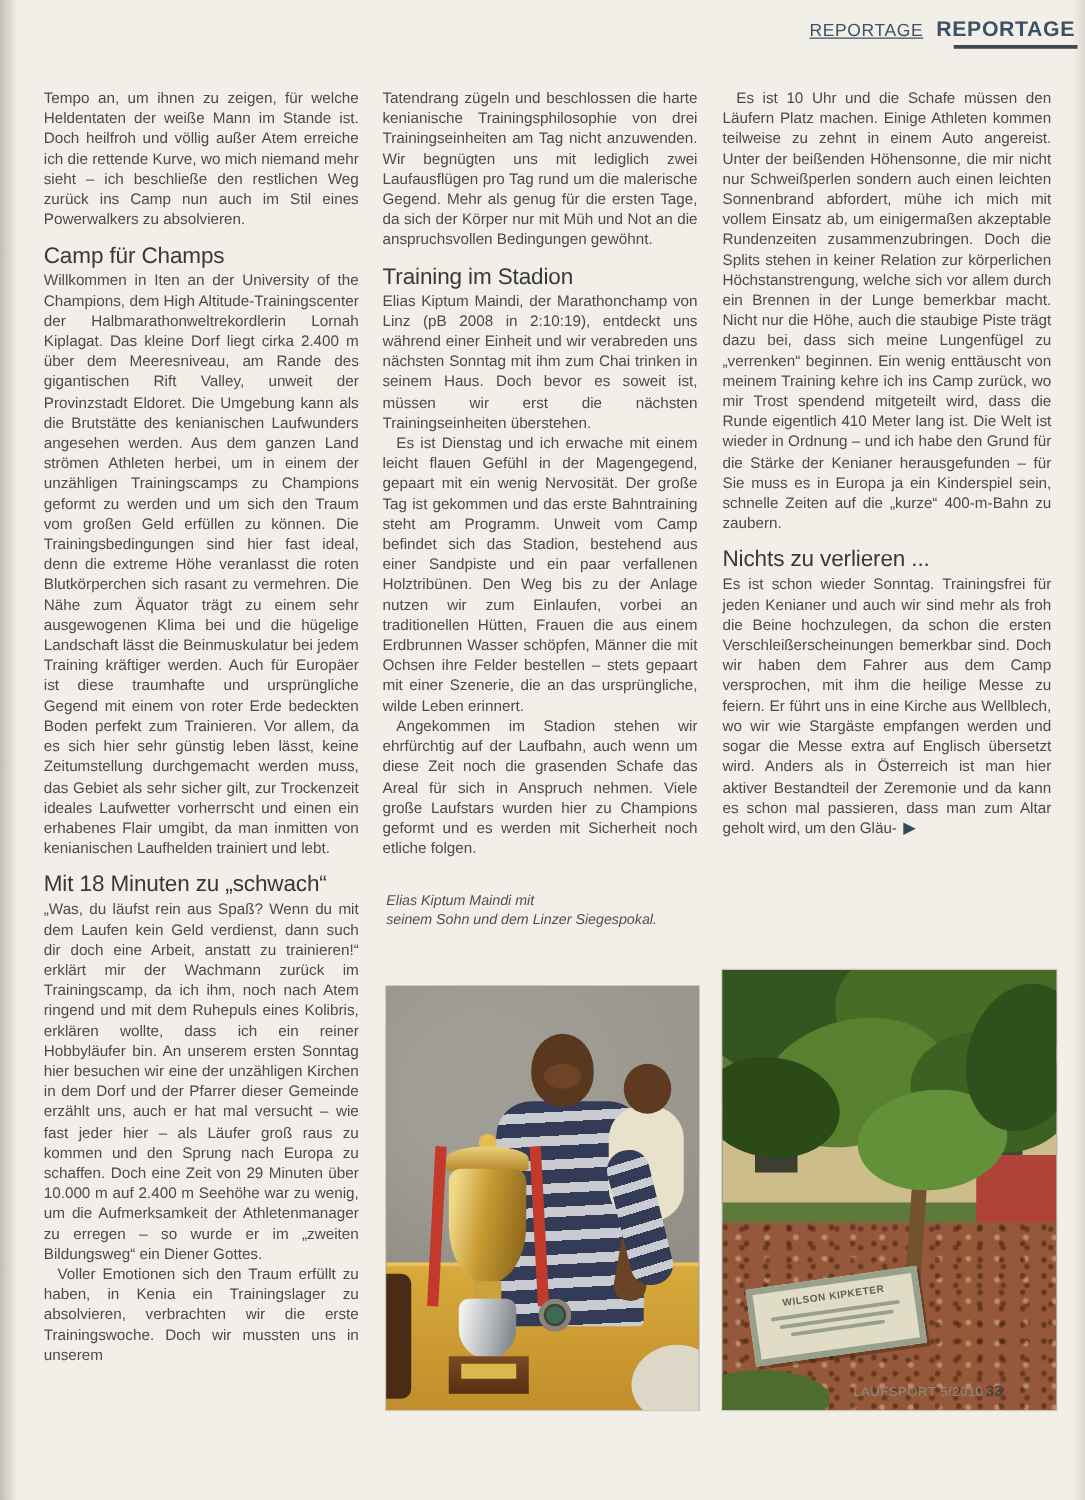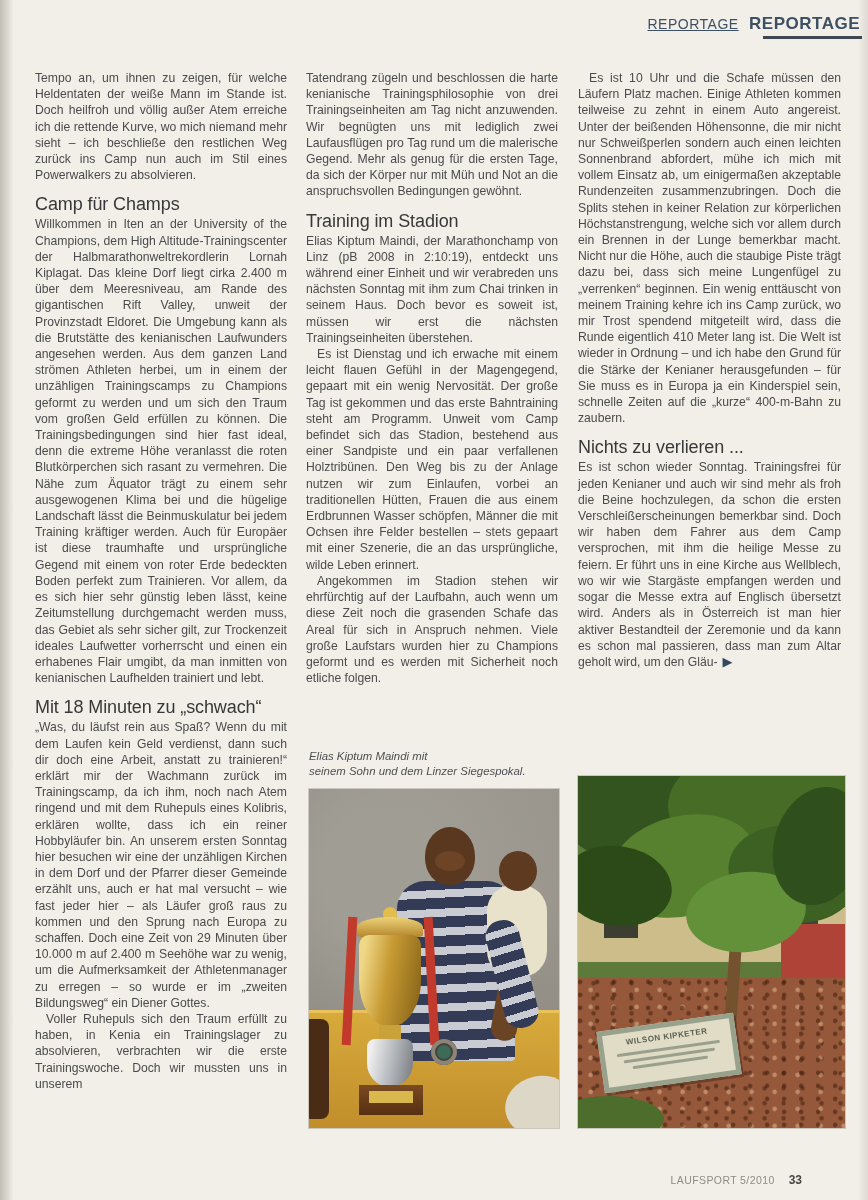--- a/index.html
+++ b/index.html
@@ -23,21 +23,21 @@
   .col p.ind{text-indent:11px;}
   .col h3{margin:13px 0 3px 0;font-size:18px;line-height:17px;color:#38383a;
           font-weight:400;font-stretch:semi-condensed;letter-spacing:-.1px;text-align:left;}
   #col1{left:35px;width:252px;}
   #col2{left:306px;width:252px;max-height:668px;overflow:hidden;}
   #col3{left:578px;width:263px;}
   .arrow{color:#34495e;font-size:13px;margin-left:5px;}
 
   
   .cap{position:absolute;font-style:italic;font-size:11.4px;line-height:14.5px;color:#4e4f54;}
-  #cap-maindi{left:309px;top:749px;width:252px;}
+  #cap-maindi{left:309px;top:714px;width:252px;}
   #cap-college{left:578px;top:779px;width:267px;}
 
   
   .photo{position:absolute;overflow:hidden;box-shadow:0 0 0 1px rgba(90,85,70,.25);}
   #photo-maindi{left:309px;top:789px;width:250px;height:339px;
      background:radial-gradient(circle at 30% 25%,#a09d95 0 20%,transparent 60%),
                 radial-gradient(circle at 75% 15%,#9a968d 0 25%,transparent 65%),#8e8b83;}
   #photo-college{left:578px;top:776px;width:267px;height:352px;background:#5d7a3a;}
   .photo *{position:absolute;}
 
@@ -94,42 +94,42 @@
   .c-branch{left:120px;top:96px;width:70px;height:6px;border-radius:3px;background:#6b4a2a;transform:rotate(-28deg);}
   .c-grass{left:-24px;bottom:-14px;width:110px;height:46px;border-radius:50%;background:#4c6d2c;}
   .c-plaque{left:22px;top:246px;width:128px;height:52px;background:#e0dcc6;border:5px solid #97a18c;
      transform:rotate(-8deg);box-shadow:2px 3px 0 rgba(40,20,10,.35);}
   .c-plaque .nm{position:absolute;left:0;right:0;top:5px;text-align:center;font-size:8px;font-weight:700;
      color:#5c6152;letter-spacing:.5px;}
   .c-plaque .ln{position:absolute;left:12px;right:12px;height:3px;background:#9aa08e;border-radius:2px;}
   .c-plaque .ln.a{top:20px;} .c-plaque .ln.b{top:27px;left:18px;right:18px;} .c-plaque .ln.c{top:34px;left:26px;right:26px;}
 
   
-  .ftr{position:absolute;right:66px;top:1173px;display:flex;align-items:baseline;gap:14px;}
+  .ftr{position:absolute;right:66px;top:1106px;display:flex;align-items:baseline;gap:2px;}
   .ftr .iss{font-size:10.5px;color:#8f8c84;letter-spacing:.4px;}
   .ftr .pg{font-size:12px;font-weight:700;color:#454543;}
 </style>
 </head>
 <body>
 
 <div class="page">
 
   <div class="hdr">
     <span class="sec">REPORTAGE</span>
     <span class="mag">REPORTAGE</span>
   </div>
   <div class="hdr-rule"></div>
 
   <div class="col" id="col1">
     <p>Tempo an, um ihnen zu zeigen, für welche Heldentaten der weiße Mann im Stande ist. Doch heilfroh und völlig außer Atem erreiche ich die rettende Kurve, wo mich niemand mehr sieht – ich beschließe den restlichen Weg zurück ins Camp nun auch im Stil eines Powerwalkers zu absolvieren.</p>
     <h3>Camp für Champs</h3>
     <p>Willkommen in Iten an der University of the Champions, dem High Altitude-Trainingscenter der Halbmarathonweltrekordlerin Lornah Kiplagat. Das kleine Dorf liegt cirka 2.400 m über dem Meeresniveau, am Rande des gigantischen Rift Valley, unweit der Provinzstadt Eldoret. Die Umgebung kann als die Brutstätte des kenianischen Laufwunders angesehen werden. Aus dem ganzen Land strömen Athleten herbei, um in einem der unzähligen Trainingscamps zu Champions geformt zu werden und um sich den Traum vom großen Geld erfüllen zu können. Die Trainingsbedingungen sind hier fast ideal, denn die extreme Höhe veranlasst die roten Blutkörperchen sich rasant zu vermehren. Die Nähe zum Äquator trägt zu einem sehr ausgewogenen Klima bei und die hügelige Landschaft lässt die Beinmuskulatur bei jedem Training kräftiger werden. Auch für Europäer ist diese traumhafte und ursprüngliche Gegend mit einem von roter Erde bedeckten Boden perfekt zum Trainieren. Vor allem, da es sich hier sehr günstig leben lässt, keine Zeitumstellung durchgemacht werden muss, das Gebiet als sehr sicher gilt, zur Trockenzeit ideales Laufwetter vorherrscht und einen ein erhabenes Flair umgibt, da man inmitten von kenianischen Laufhelden trainiert und lebt.</p>
     <h3>Mit 18 Minuten zu „schwach“</h3>
     <p>„Was, du läufst rein aus Spaß? Wenn du mit dem Laufen kein Geld verdienst, dann such dir doch eine Arbeit, anstatt zu trainieren!“ erklärt mir der Wachmann zurück im Trainingscamp, da ich ihm, noch nach Atem ringend und mit dem Ruhepuls eines Kolibris, erklären wollte, dass ich ein reiner Hobbyläufer bin. An unserem ersten Sonntag hier besuchen wir eine der unzähligen Kirchen in dem Dorf und der Pfarrer dieser Gemeinde erzählt uns, auch er hat mal versucht – wie fast jeder hier – als Läufer groß raus zu kommen und den Sprung nach Europa zu schaffen. Doch eine Zeit von 29 Minuten über 10.000 m auf 2.400 m Seehöhe war zu wenig, um die Aufmerksamkeit der Athletenmanager zu erregen – so wurde er im „zweiten Bildungsweg“ ein Diener Gottes.</p>
-    <p class="ind">Voller Ruhepuls sich den Traum erfüllt zu haben, in Kenia ein Trainingslager zu absolvieren, verbrachten wir die erste Trainingswoche. Doch wir mussten uns in unserem</p>
+    <p class="ind">Voller Emotionen sich den Traum erfüllt zu haben, in Kenia ein Trainingslager zu absolvieren, verbrachten wir die erste Trainingswoche. Doch wir mussten uns in unserem</p>
   </div>
 
   <div class="col" id="col2">
     <p>Tatendrang zügeln und beschlossen die harte kenianische Trainingsphilosophie von drei Trainingseinheiten am Tag nicht anzuwenden. Wir begnügten uns mit lediglich zwei Laufausflügen pro Tag rund um die malerische Gegend. Mehr als genug für die ersten Tage, da sich der Körper nur mit Müh und Not an die anspruchsvollen Bedingungen gewöhnt.</p>
     <h3>Training im Stadion</h3>
     <p>Elias Kiptum Maindi, der Marathonchamp von Linz (pB 2008 in 2:10:19), entdeckt uns während einer Einheit und wir verabreden uns nächsten Sonntag mit ihm zum Chai trinken in seinem Haus. Doch bevor es soweit ist, müssen wir erst die nächsten Trainingseinheiten überstehen.</p>
     <p class="ind">Es ist Dienstag und ich erwache mit einem leicht flauen Gefühl in der Magengegend, gepaart mit ein wenig Nervosität. Der große Tag ist gekommen und das erste Bahntraining steht am Programm. Unweit vom Camp befindet sich das Stadion, bestehend aus einer Sandpiste und ein paar verfallenen Holztribünen. Den Weg bis zu der Anlage nutzen wir zum Einlaufen, vorbei an traditionellen Hütten, Frauen die aus einem Erdbrunnen Wasser schöpfen, Männer die mit Ochsen ihre Felder bestellen – stets gepaart mit einer Szenerie, die an das ursprüngliche, wilde Leben erinnert.</p>
     <p class="ind">Angekommen im Stadion stehen wir ehrfürchtig auf der Laufbahn, auch wenn um diese Zeit noch die grasenden Schafe das Areal für sich in Anspruch nehmen. Viele große Laufstars wurden hier zu Champions geformt und es werden mit Sicherheit noch etliche folgen.</p>
   </div>
 

